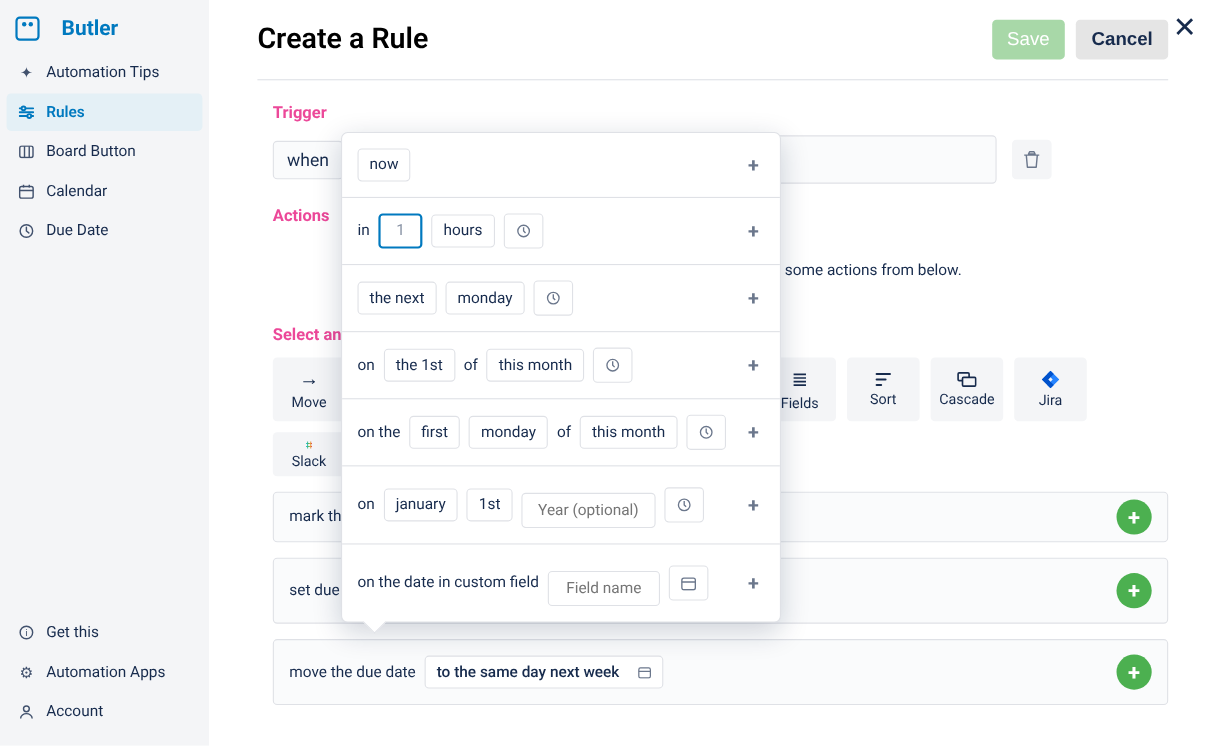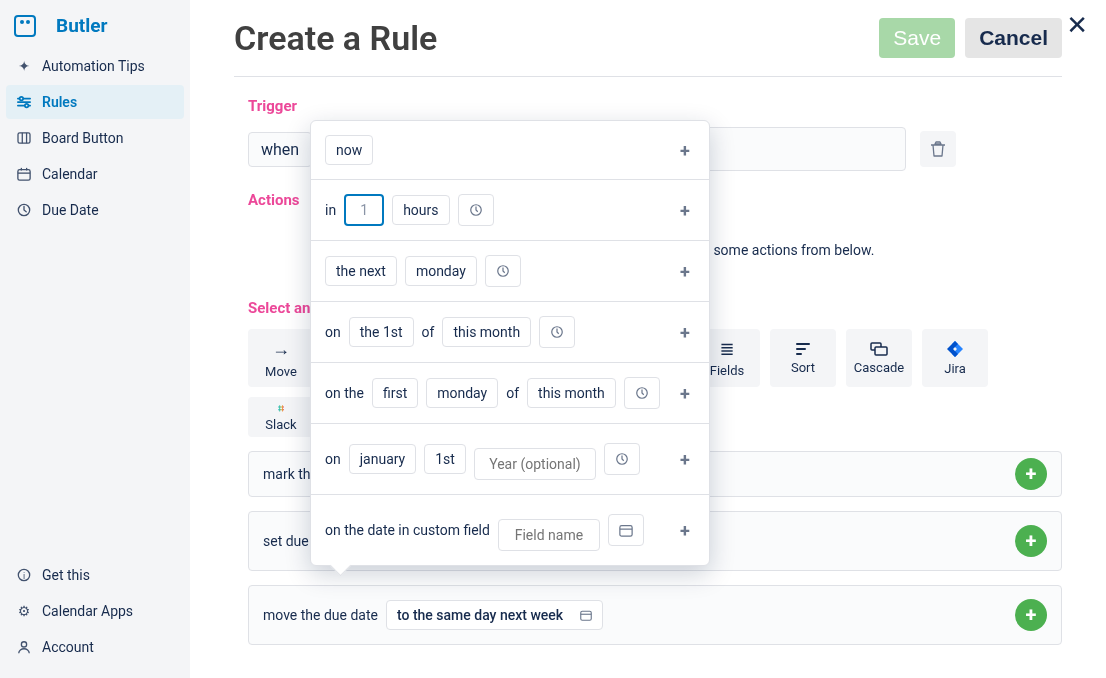--- a/index.html
+++ b/index.html
@@ -97,30 +97,30 @@
     color: #172b4d;
   }
   .header-row {
     display: flex;
     align-items: center;
     justify-content: space-between;
     padding-bottom: 18px;
     border-bottom: 1px solid #dfe1e6;
   }
   .page-title {
-    font-size: 34px;
+    font-size: 26px;
     font-weight: 600;
-    color: #404040;
+    color: #000000;
     text-align: center;
   }
   .header-actions { display: flex; gap: 10px; }
   .btn {
     padding: 8px 14px;
     border-radius: 4px;
-    font-size: 21px;
+    font-size: 17px;
     font-weight: 500;
     cursor: pointer;
     border: none;
   }
   .btn-save { background: #a8d8a8; color: #fff; }
   .btn-cancel { background: #e5e5e5; color: #172b4d; font-weight: 600; }
 
   .section-label {
     font-size: 15px;
     font-weight: 700;
@@ -404,21 +404,21 @@
       <span class="nav-icon">
         <svg width="14" height="14" viewBox="0 0 16 16">
             <circle cx="8" cy="8" r="6.5" fill="none" stroke="currentColor" stroke-width="1.5"></circle>
             <text x="8" y="12" text-anchor="middle" font-size="10" fill="currentColor">i</text>
           </svg>
       </span>
       <span>Get this</span>
     </div>
     <div class="nav-item">
       <span class="nav-icon">⚙</span>
-      <span>Calendar Apps</span>
+      <span>Automation Apps</span>
     </div>
     <div class="nav-item">
       <span class="nav-icon">
         <svg width="14" height="14" viewBox="0 0 16 16">
             <circle cx="8" cy="5" r="3" fill="none" stroke="currentColor" stroke-width="1.5"></circle>
             <path d="M2 15c0-3 3-5 6-5s6 2 6 5" fill="none" stroke="currentColor" stroke-width="1.5"></path>
           </svg>
       </span>
       <span>Account</span>
     </div>

